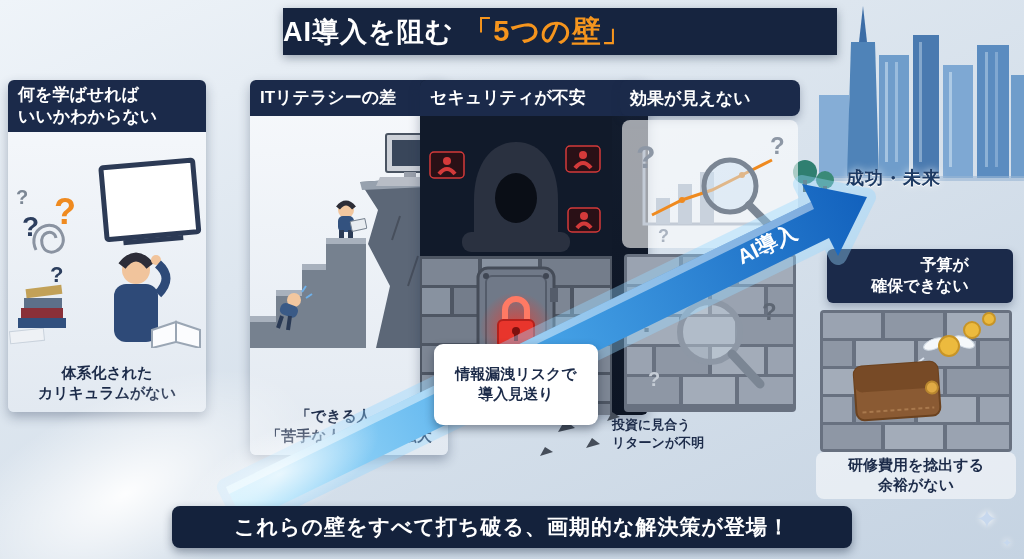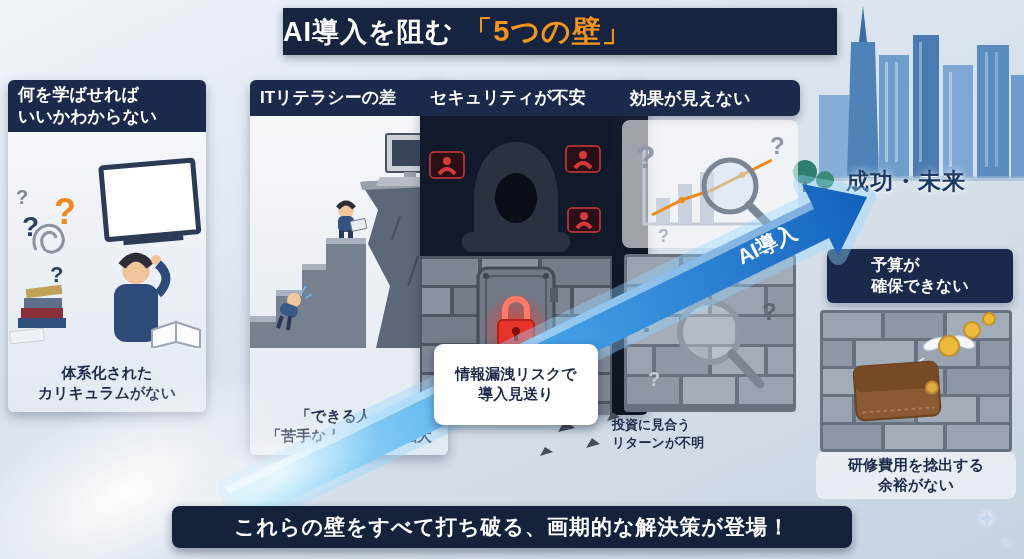--- a/index.html
+++ b/index.html
@@ -21,21 +21,21 @@
   
   .title-bar{ position:absolute; left:283px; top:8px; width:554px; height:47px; z-index:6;
     background:#16243f; border-radius:0; display:flex; align-items:center; 
     color:#ffffff; font-size:27px; font-weight:bold; letter-spacing:1px;
     box-shadow:0 3px 9px rgba(10,25,50,.35); }
   .title-hl{ color:#f6951d; font-size:29px; margin-left:10px; }
 
   
   .skyline{ position:absolute; right:0; top:0; z-index:1; }
   .success{ position:absolute; left:846px; top:166px; z-index:3; color:#1d3a63;
-    font-size:23px; font-weight:800; letter-spacing:1px;
+    font-size:18px; font-weight:800; letter-spacing:1px;
     text-shadow:0 1px 0 #ffffff, 0 0 8px rgba(255,255,255,.9); }
 
   
   .card{ position:absolute; top:80px; z-index:2; border-radius:6px; overflow:hidden;
     background:linear-gradient(180deg,#f7f9fc 0%,#e2e9f1 100%);
     box-shadow:0 5px 12px rgba(25,40,70,.32); }
   .card-1{ left:8px;  width:198px; height:332px; }
   .card-2{ left:214px; width:198px; height:375px;margin-left:36px; }
   .card-3{ left:420px; width:228px; height:335px; background:linear-gradient(180deg,#131d2e,#0d1524); }
   .card-header{ background:#1b2a4a; color:#fff; font-weight:bold; font-size:17px; line-height:1.28;
@@ -59,21 +59,21 @@
     background:#1b2a4a; border-radius:8px; color:#fff; font-weight:bold; font-size:17px;
     display:flex; align-items:center; padding:0 10px; box-shadow:0 4px 9px rgba(25,40,70,.3); }
   .card4-chart{ position:absolute; left:622px; top:120px; z-index:2; }
   .card4-wall{ position:absolute; left:624px; top:254px; z-index:2; }
   .card4-caption{ position:absolute; left:612px; top:416px; width:196px; z-index:2; text-align:left;
     color:#1c2b49; font-weight:bold; font-size:13px; line-height:1.35; }
 
   
   .card5-header{ position:absolute; left:827px; top:249px; width:186px; height:54px; z-index:2;
     background:#1b2a4a; border-radius:6px; color:#fff; font-weight:bold; font-size:16px; line-height:1.3;
-    display:flex; align-items:center; justify-content:center; text-align:left;
+    display:flex; align-items:center; justify-content:center; text-align:right;
     box-shadow:0 4px 9px rgba(25,40,70,.3); }
   .card5-wall{ position:absolute; left:820px; top:310px; z-index:2; }
   .card5-caption{ position:absolute; left:816px; top:452px; width:200px; z-index:2; text-align:center;
     color:#1c2b49; font-weight:bold; font-size:15px; line-height:1.35;
     background:rgba(255,255,255,.55); border-radius:8px; padding:3px 0; }
 
   
   .arrow-layer{ position:absolute; left:0; top:0; z-index:4; pointer-events:none; }
 
   

